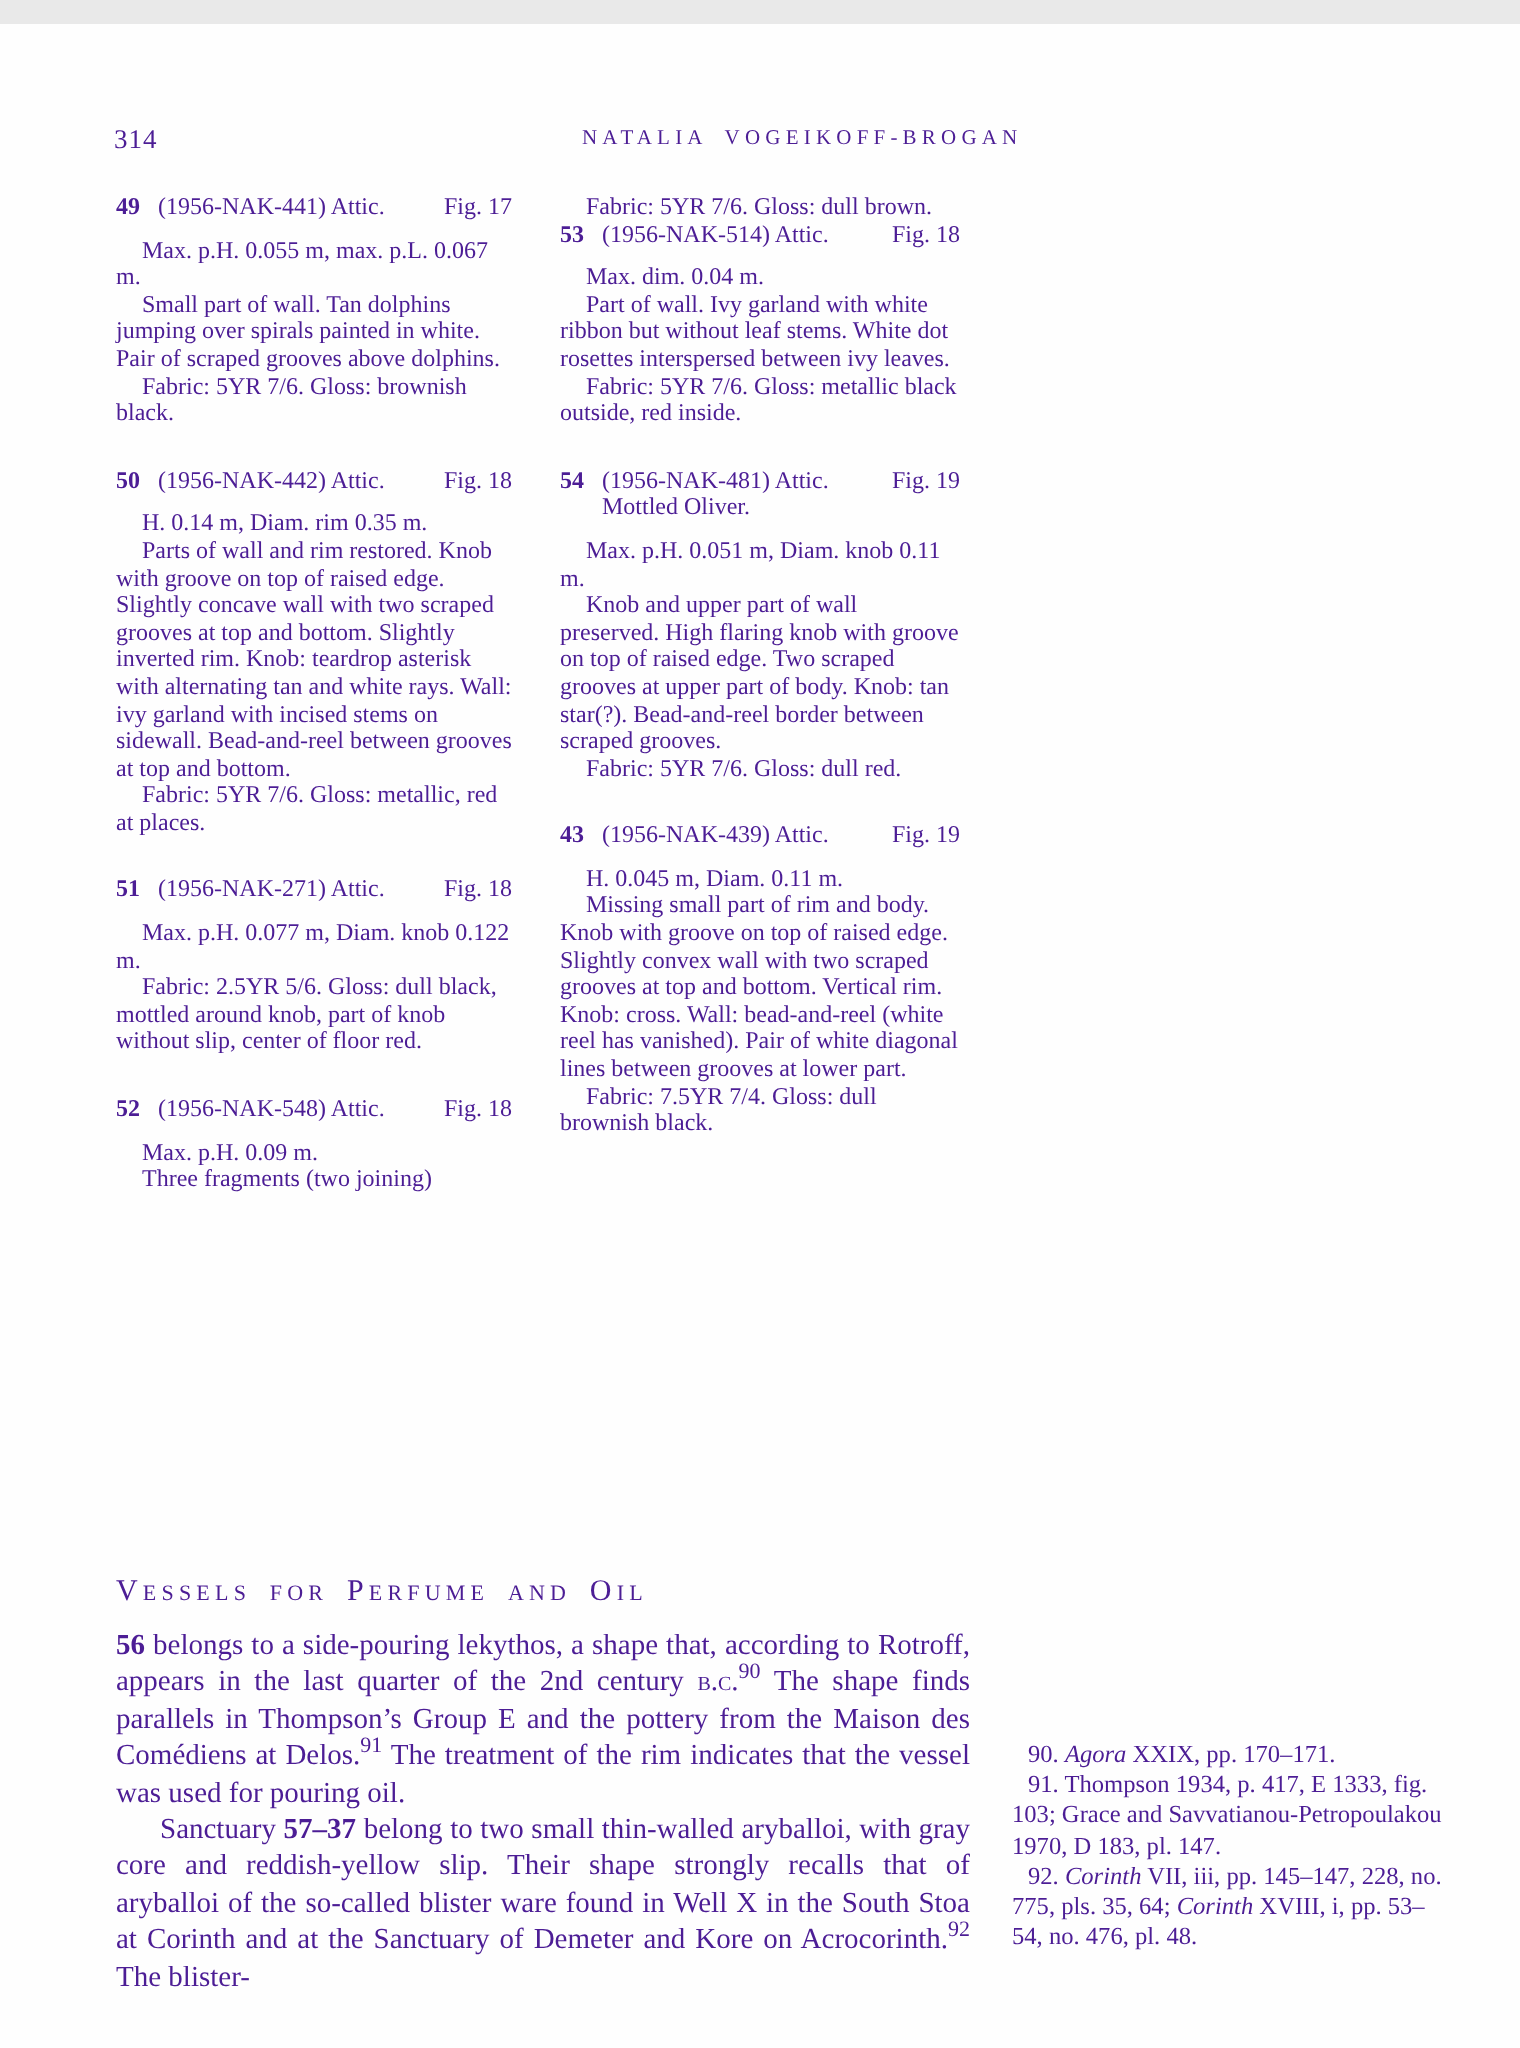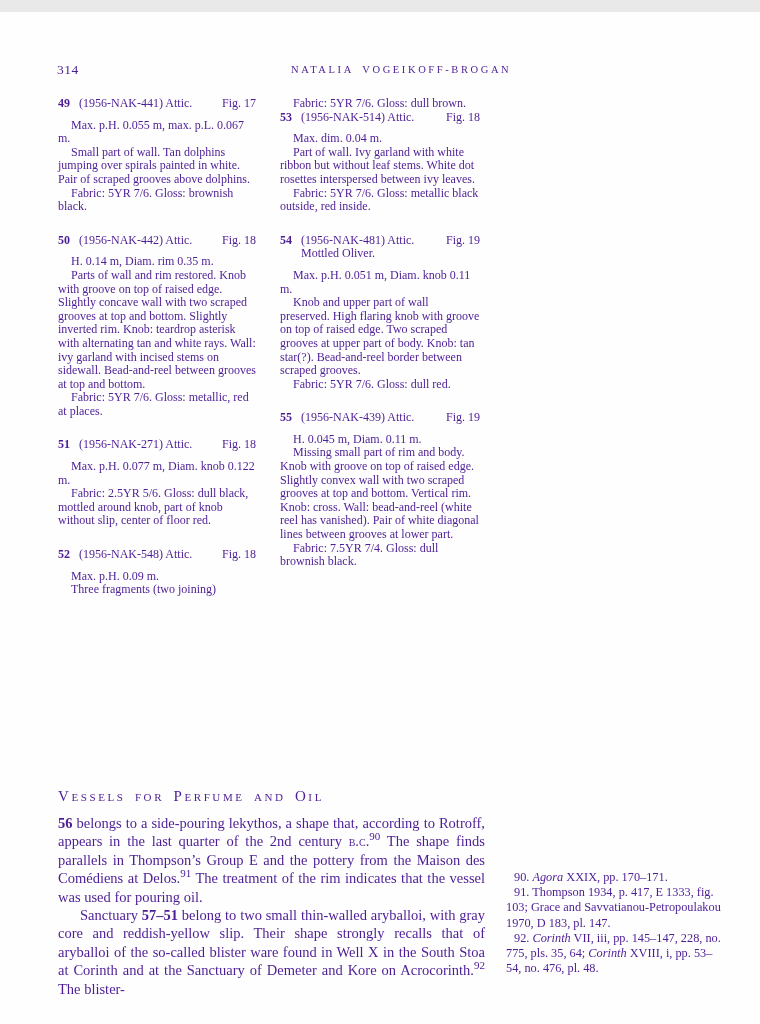--- a/index.html
+++ b/index.html
@@ -135,37 +135,37 @@
         <span class="entry-fig">Fig. 19</span>
       </div>
       <p class="entry-subtitle">Mottled Oliver.</p>
       <p class="entry-dims">Max. p.H. 0.051 m, Diam. knob 0.11 m.</p>
       <p class="entry-desc">Knob and upper part of wall preserved. High flaring knob with groove on top of raised edge. Two scraped grooves at upper part of body. Knob: tan star(?). Bead-and-reel border between scraped grooves.</p>
       <p class="entry-fabric">Fabric: 5YR 7/6. Gloss: dull red.</p>
     </div>
 
     <div class="entry">
       <div class="entry-head">
-        <span class="entry-num">55</span>
+        <span class="entry-num">43</span>
         <span class="entry-id">(1956-NAK-439) Attic.</span>
         <span class="entry-fig">Fig. 19</span>
       </div>
       <p class="entry-dims">H. 0.045 m, Diam. 0.11 m.</p>
       <p class="entry-desc">Missing small part of rim and body. Knob with groove on top of raised edge. Slightly convex wall with two scraped grooves at top and bottom. Vertical rim. Knob: cross. Wall: bead-and-reel (white reel has vanished). Pair of white diagonal lines between grooves at lower part.</p>
       <p class="entry-fabric">Fabric: 7.5YR 7/4. Gloss: dull brownish black.</p>
     </div>
 
   </div>
 
   <div class="section">
     <h2 class="section-heading">Vessels for Perfume and Oil</h2>
 
     <p class="body-para"><b>56</b><span> belongs to a side-pouring lekythos, a shape that, according to Rotroff, appears in the last quarter of the 2nd century </span><span class="sc">b.c.</span><sup>90</sup><span> The shape finds parallels in Thompson’s Group E and the pottery from the Maison des Comédiens at Delos.</span><sup>91</sup><span> The treatment of the rim indicates that the vessel was used for pouring oil.</span></p>
 
-    <p class="body-para indent"><span>Sanctuary </span><b>57–51</b><span> belong to two small thin-walled aryballoi, with gray core and reddish-yellow slip. Their shape strongly recalls that of aryballoi of the so-called blister ware found in Well X in the South Stoa at Corinth and at the Sanctuary of Demeter and Kore on Acrocorinth.</span><sup>92</sup><span> The blister-</span></p>
+    <p class="body-para indent"><span>Sanctuary </span><b>57–37</b><span> belong to two small thin-walled aryballoi, with gray core and reddish-yellow slip. Their shape strongly recalls that of aryballoi of the so-called blister ware found in Well X in the South Stoa at Corinth and at the Sanctuary of Demeter and Kore on Acrocorinth.</span><sup>92</sup><span> The blister-</span></p>
   </div>
 
   <div class="footnotes">
     <p class="footnote"><span>90. </span><i>Agora</i><span> XXIX, pp. 170–171.</span></p>
     <p class="footnote">91. Thompson 1934, p. 417, E 1333, fig. 103; Grace and Savvatianou-Petropoulakou 1970, D 183, pl. 147.</p>
     <p class="footnote"><span>92. </span><i>Corinth</i><span> VII, iii, pp. 145–147, 228, no. 775, pls. 35, 64; </span><i>Corinth</i><span> XVIII, i, pp. 53–54, no. 476, pl. 48.</span></p>
   </div>
 
 </div>
 

